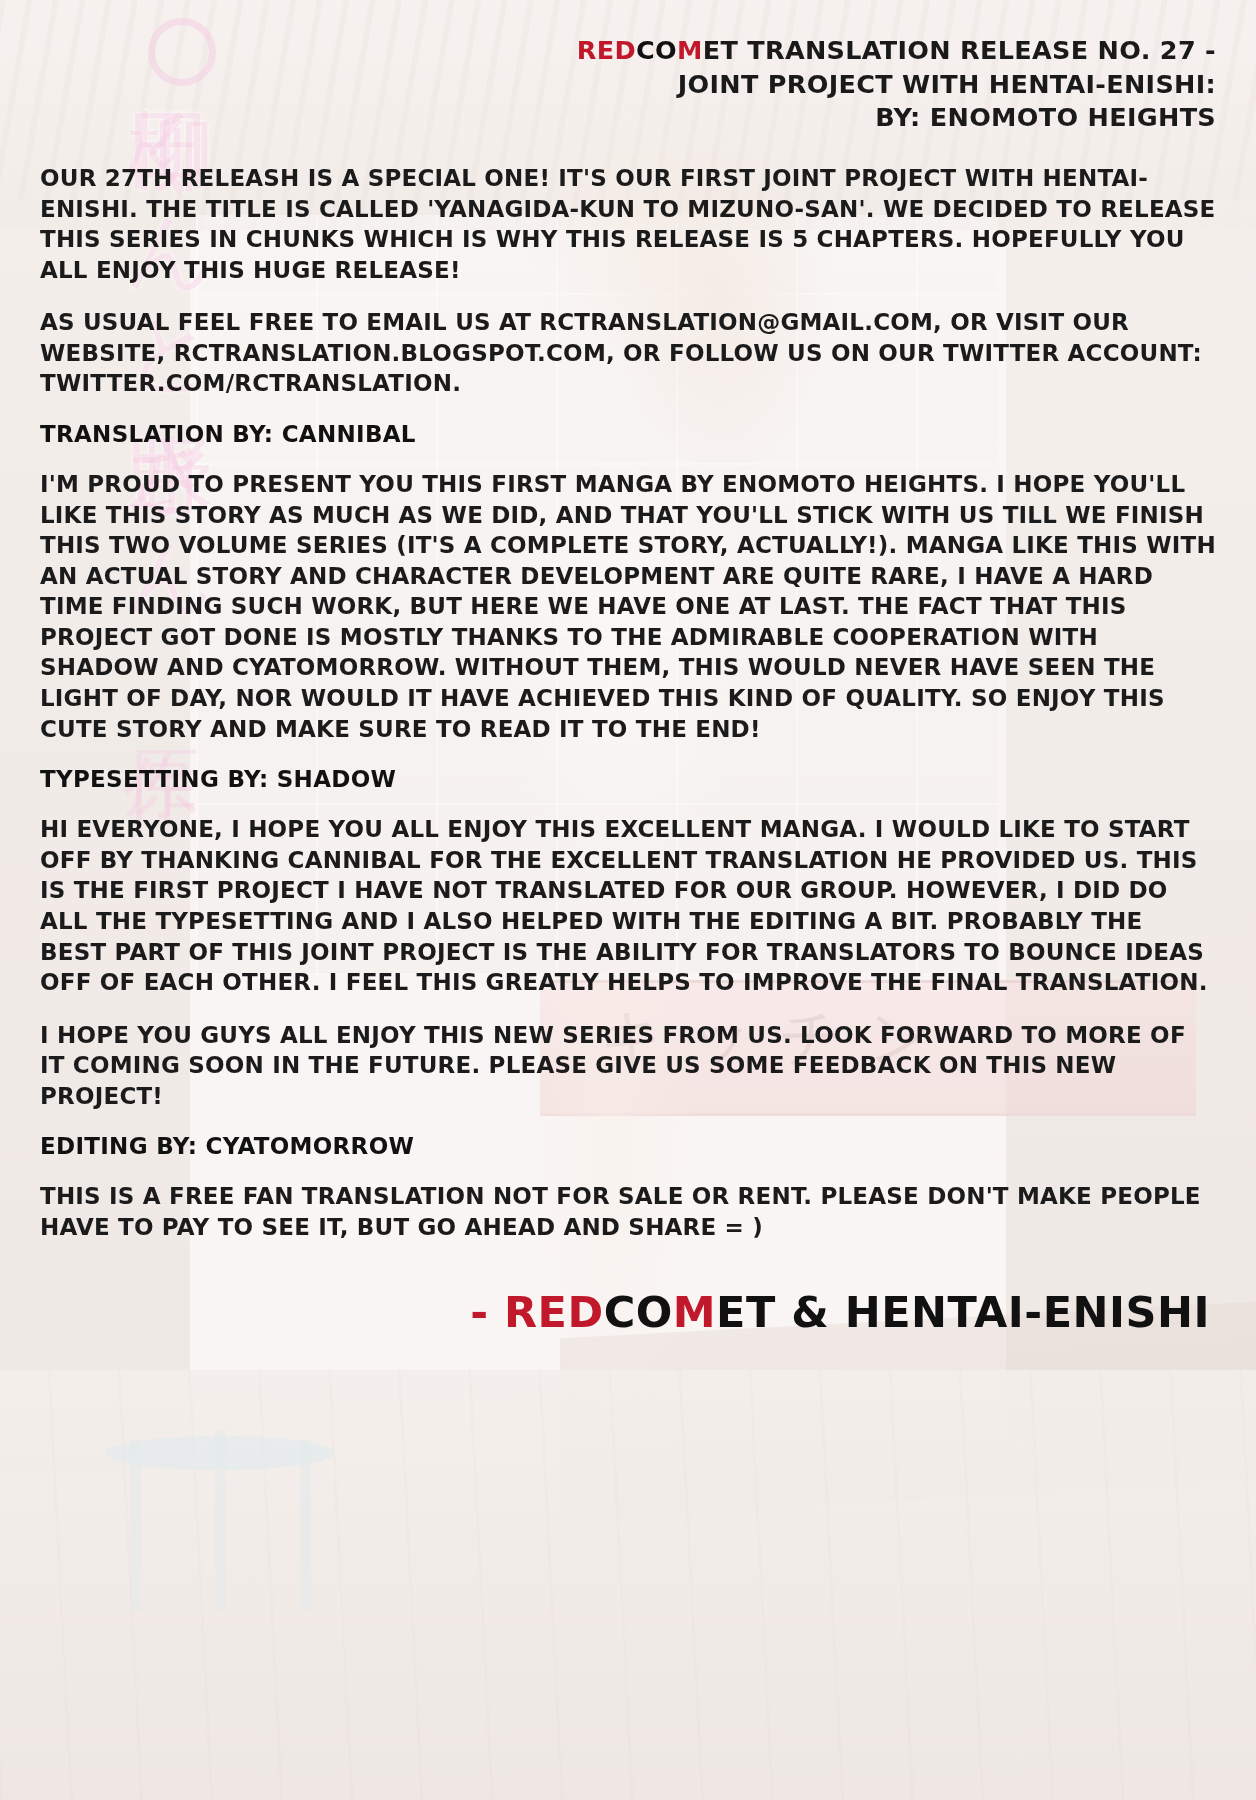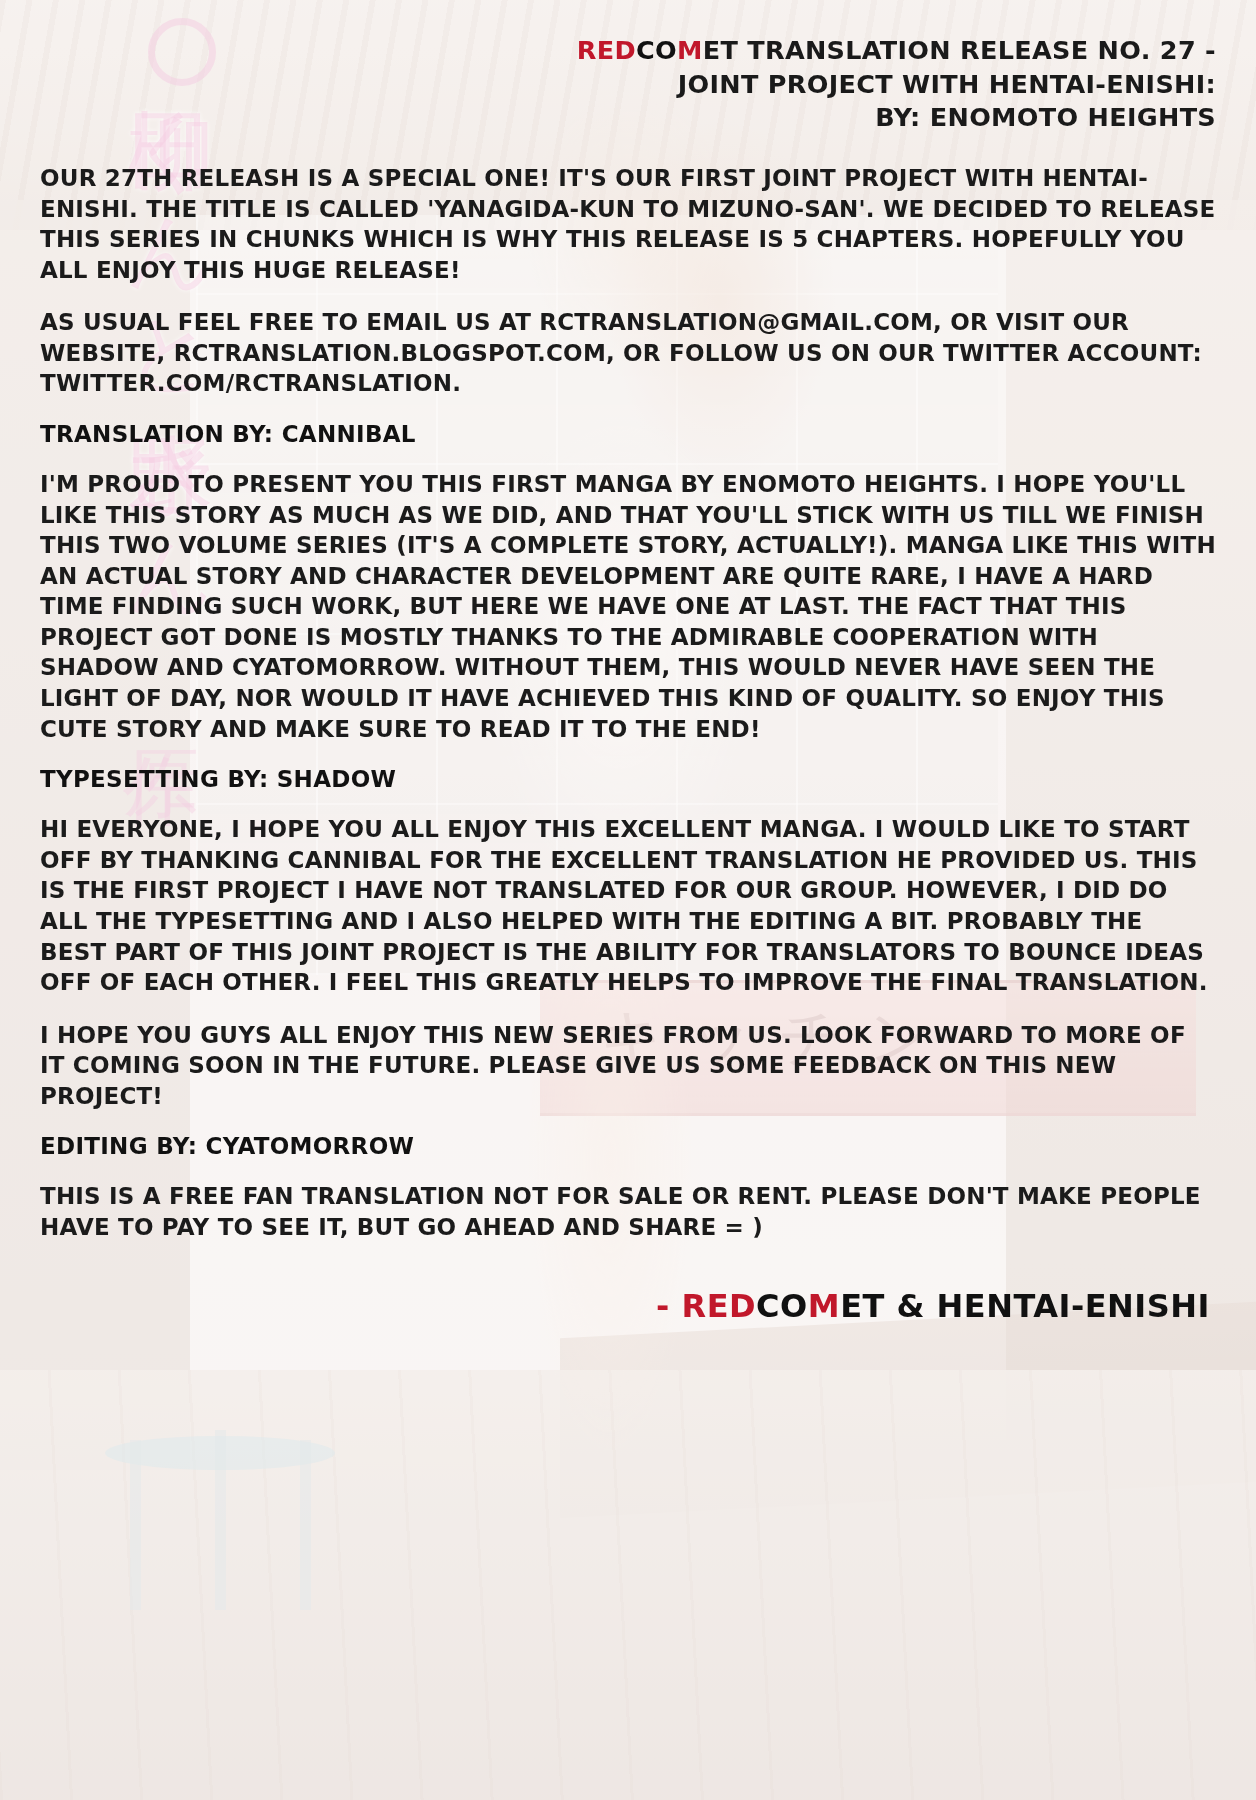--- a/index.html
+++ b/index.html
@@ -193,21 +193,21 @@
   p.section-head {
     font-size: 23px;
     font-weight: bold;
     text-transform: uppercase;
     letter-spacing: .3px;
     margin: 0 0 22px 0;
     color: #111;
   }
   .signature {
     text-align: right;
-    font-size: 32px;
+    font-size: 43px;
     font-weight: bold;
     letter-spacing: .5px;
     margin: 44px 6px 0 0;
     color: #111;
     text-transform: uppercase;
   }
   .sig-red { color: #c1182b; }
 </style>
 </head>
 <body>

